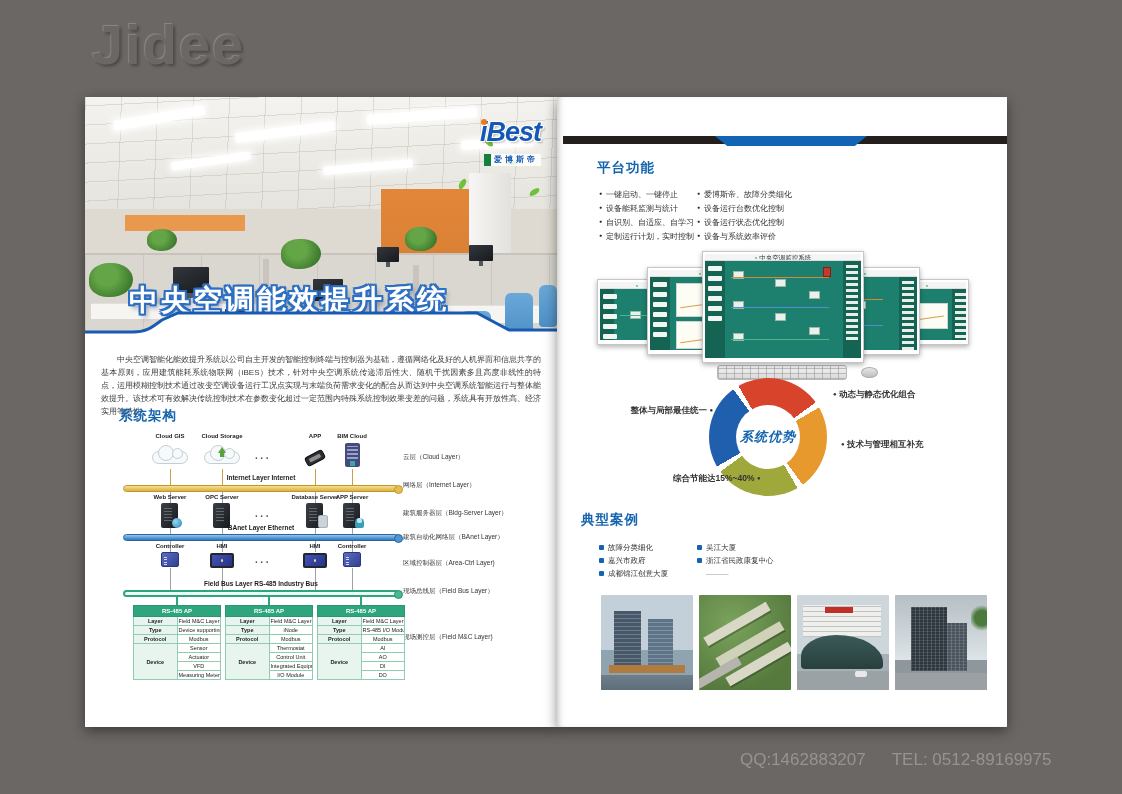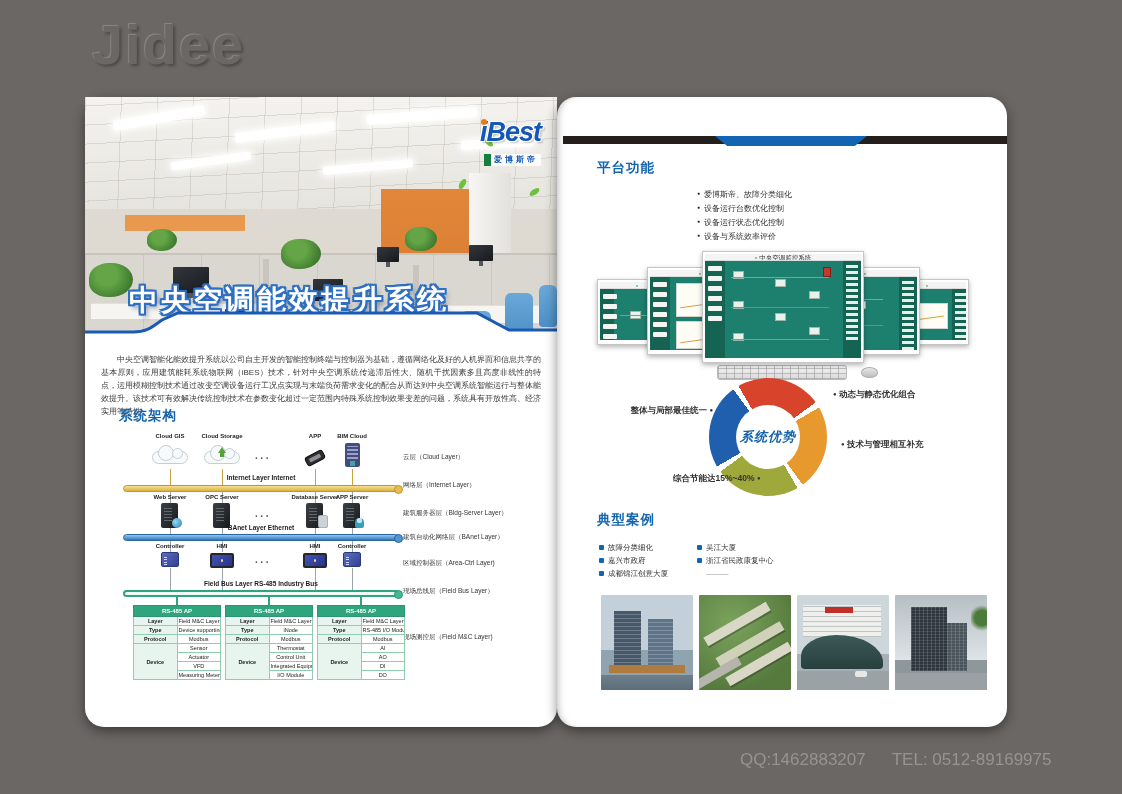--- a/index.html
+++ b/index.html
@@ -13,21 +13,21 @@
   
   .watermark {
     position:absolute; left:92px; top:12px;
     font-size:56px; font-weight:bold; letter-spacing:2px;
     color:#6b6764;
     text-shadow:-1px -1px 1px rgba(255,255,255,.22), 2px 2px 3px rgba(0,0,0,.30);
   }
   .footer { position:absolute; left:740px; top:750px; font-size:17px; color:#98938f; }
   .footer span { margin-right:26px; }
   
-  .page { position:absolute; top:97px; height:630px; background:#fff; box-shadow:0 4px 12px rgba(0,0,0,.45);border-radius:19px; }
+  .page { position:absolute; top:97px; height:630px; background:#fff; box-shadow:0 4px 12px rgba(0,0,0,.45); }
   .page-left  { left:85px;  width:472px; }
   .page-right { left:557px; width:450px; box-shadow:inset 5px 0 7px -4px rgba(0,0,0,.28), 0 4px 12px rgba(0,0,0,.45); }
   
   .hero { position:absolute; left:0; top:0; width:472px; height:248px; overflow:hidden; background:#e8e6e0; }
   .ceiling { position:absolute; left:0; top:0; width:472px; height:118px;
     background:
       repeating-linear-gradient(92deg, rgba(185,182,173,.4) 0 1px, transparent 1px 36px),
       repeating-linear-gradient(-3deg, rgba(185,182,173,.4) 0 1px, transparent 1px 19px),
       linear-gradient(180deg,#f4f3ef,#e5e3dd);
   }
@@ -397,20 +397,26 @@
       </table>
   </div>
 </div>
 
 <div class="page page-right">
   <div class="topbar"></div>
   <div class="topbar-blue"></div>
 
   <div class="sec-title" style="left:40px;top:62px">平台功能</div>
 
+  <div class="feat-col" style="left:42px">
+    <div class="feat-item">一键启动、一键停止</div>
+    <div class="feat-item">设备能耗监测与统计</div>
+    <div class="feat-item">自识别、自适应、自学习</div>
+    <div class="feat-item">定制运行计划，实时控制</div>
+  </div>
   <div class="feat-col" style="left:140px">
     <div class="feat-item">爱博斯帝、故障分类细化</div>
     <div class="feat-item">设备运行台数优化控制</div>
     <div class="feat-item">设备运行状态优化控制</div>
     <div class="feat-item">设备与系统效率评价</div>
   </div>
 
   <div class="screens">
     <div class="screen" style="left:10px;top:40px;width:82px;height:66px;z-index:1">
       <div class="scr-top"></div>
@@ -470,21 +476,21 @@
 
   <div class="donut-wrap">
     <div class="donut"></div>
     <div class="donut-hole">系统优势</div>
   </div>
   <div class="adv-label" style="left:276px;top:292px"><span class="dot">●</span> <span>动态与静态优化组合</span></div>
   <div class="adv-label" style="left:40px;top:308px;width:116px;text-align:right"><span>整体与局部最佳统一</span> <span class="dot">●</span></div>
   <div class="adv-label" style="left:284px;top:342px"><span class="dot">●</span> <span>技术与管理相互补充</span></div>
   <div class="adv-label" style="left:116px;top:376px"><span>综合节能达15%~40%</span> <span class="dot">●</span></div>
 
-  <div class="sec-title" style="left:40px;top:414px">典型案例</div>
+  <div class="sec-title" style="left:24px;top:414px">典型案例</div>
 
   <div class="case-col" style="left:42px">
     <div class="case-item">故障分类细化</div>
     <div class="case-item">嘉兴市政府</div>
     <div class="case-item">成都锦江创意大厦</div>
   </div>
   <div class="case-col" style="left:140px">
     <div class="case-item">吴江大厦</div>
     <div class="case-item">浙江省民政康复中心</div>
     <div class="case-item case-dash">———</div>

